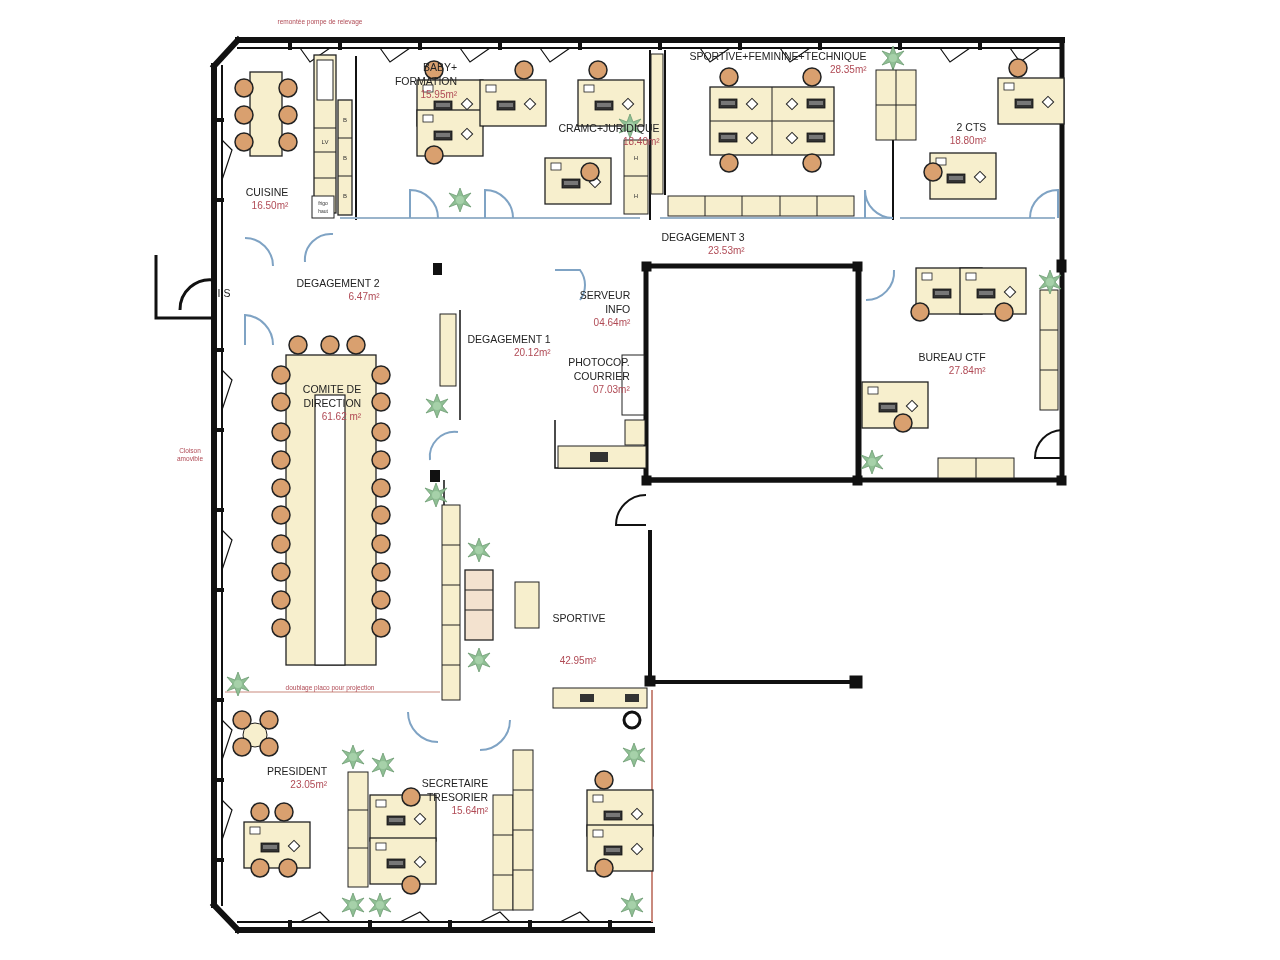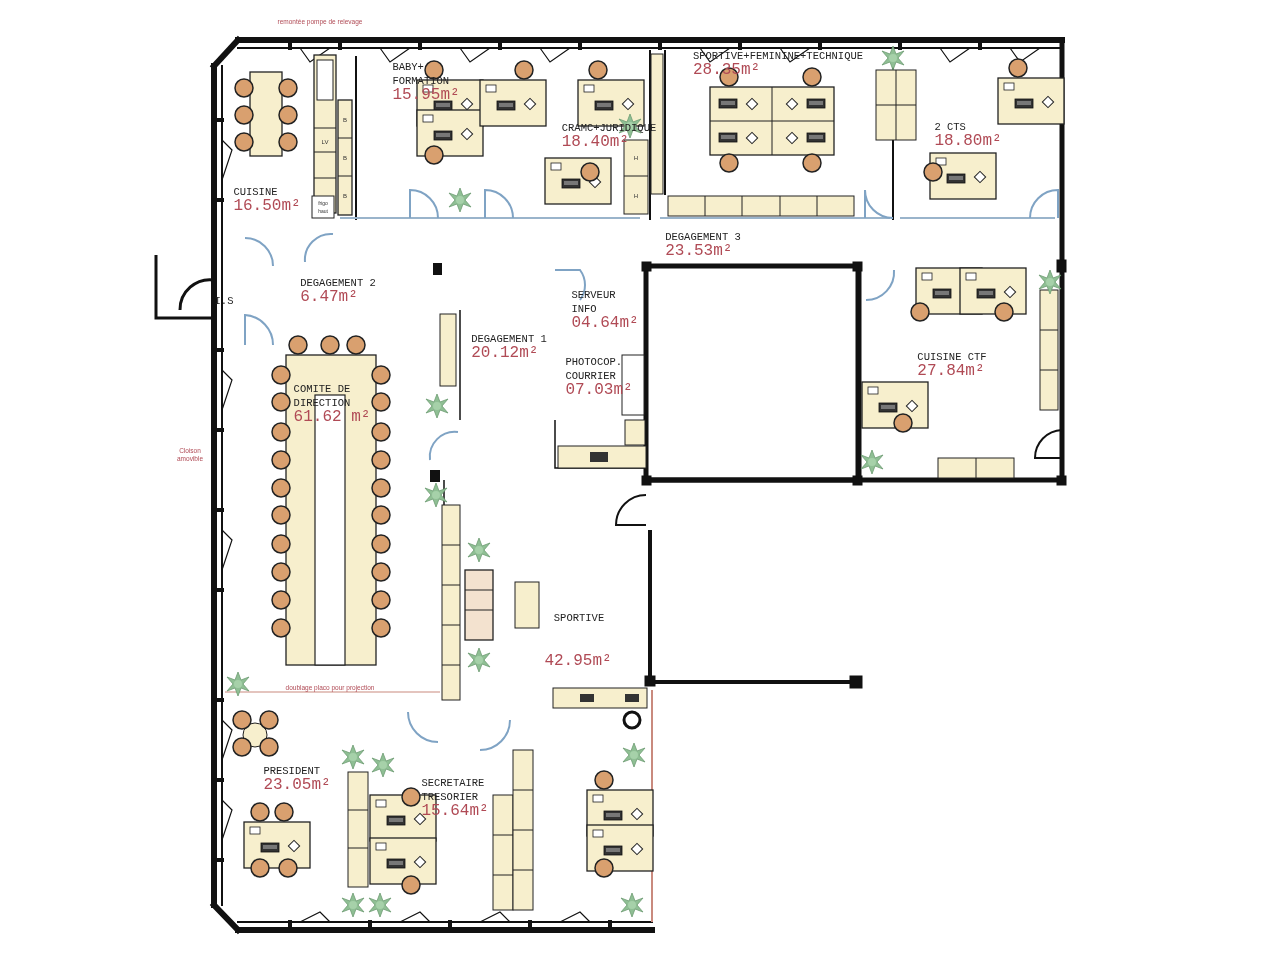--- a/index.html
+++ b/index.html
@@ -1,19 +1,19 @@
 <!DOCTYPE html>
 <html><head>
 <meta charset="utf-8">
 <style>
   html, body { margin: 0; padding: 0; background: #ffffff; }
   body { width: 1280px; height: 960px; position: relative; overflow: hidden; font-family: "Liberation Sans", sans-serif; }
   #plan { position: absolute; left: 0; top: 0; }
-  .room-label { position: absolute; font-family: Liberation Mono, monospace; font-size: 10.5px; color: #222; text-align: left; line-height: 14px; white-space: nowrap; transform: translateX(-50%); }
-  .room-area { display: block; color: #b04a55; font-size: 16px; }
+  .room-label { position: absolute; font-family: Liberation Sans, sans-serif; font-size: 10.5px; color: #222; text-align: right; line-height: 14px; white-space: nowrap; transform: translateX(-50%); }
+  .room-area { display: block; color: #b04a55; font-size: 10px; }
   .note { position: absolute; font-size: 6.5px; color: #b04a55; white-space: nowrap; transform: translateX(-50%); text-align: center; line-height: 8px; }
 </style>
 </head>
 <body>
 
 <svg id="plan" width="1280" height="960" viewBox="0 0 1280 960" xmlns="http://www.w3.org/2000/svg">
   <defs>
     <g id="chair">
         <circle r="9" fill="#d9a06f" stroke="#222" stroke-width="1.5"></circle>
       </g>
@@ -395,21 +395,21 @@
   <span class="room-area">16.50m²</span>
 </div>
 <div class="room-label" style="left:703px; top:230px;">
   <span>DEGAGEMENT 3</span>
   <span class="room-area">23.53m²</span>
 </div>
 <div class="room-label" style="left:338px; top:276px;">
   <span>DEGAGEMENT 2</span>
   <span class="room-area">6.47m²</span>
 </div>
-<div class="room-label" style="left:224px; top:286px;margin-top:8px;">
+<div class="room-label" style="left:224px; top:286px;">
   <span>I.S</span>
 </div>
 <div class="room-label" style="left:605px; top:288px;">
   <span style="white-space:pre;">SERVEUR
 INFO</span>
   <span class="room-area">04.64m²</span>
 </div>
 <div class="room-label" style="left:509px; top:332px;">
   <span>DEGAGEMENT 1</span>
   <span class="room-area">20.12m²</span>
@@ -418,21 +418,21 @@
   <span style="white-space:pre;">COMITE DE
 DIRECTION</span>
   <span class="room-area">61.62 m²</span>
 </div>
 <div class="room-label" style="left:599px; top:355px;">
   <span style="white-space:pre;">PHOTOCOP.
 COURRIER</span>
   <span class="room-area">07.03m²</span>
 </div>
 <div class="room-label" style="left:952px; top:350px;">
-  <span>CUISINE CTF</span>
+  <span>BUREAU CTF</span>
   <span class="room-area">27.84m²</span>
 </div>
 <div class="room-label" style="left:579px; top:611px;">
   <span>SPORTIVE</span>
 </div>
 <div class="room-label" style="left:578px; top:654px;">
   <span class="room-area">42.95m²</span>
 </div>
 <div class="room-label" style="left:297px; top:764px;">
   <span>PRESIDENT</span>

